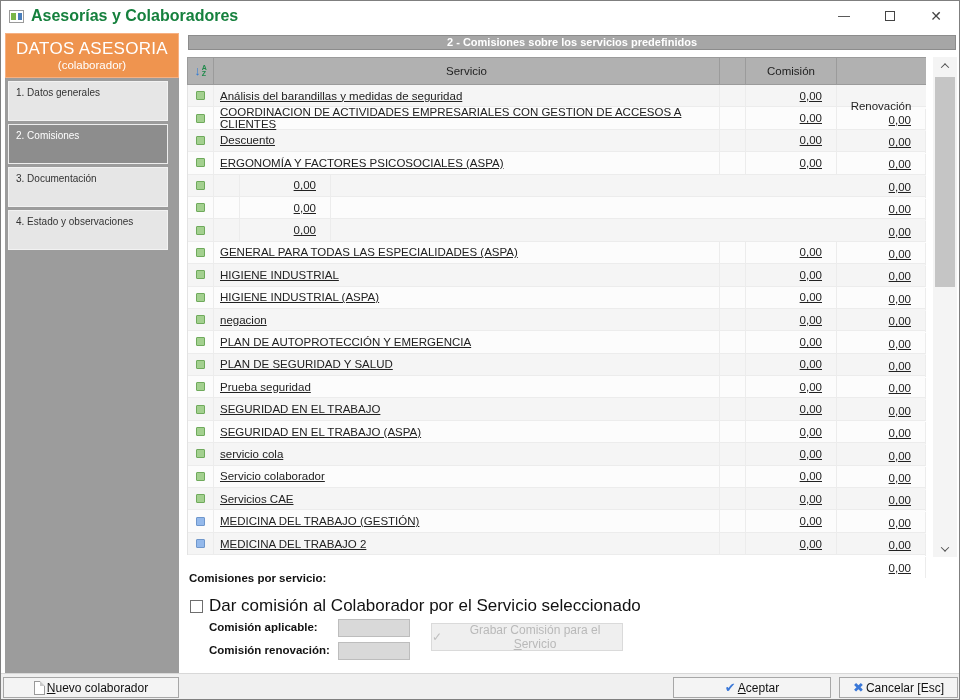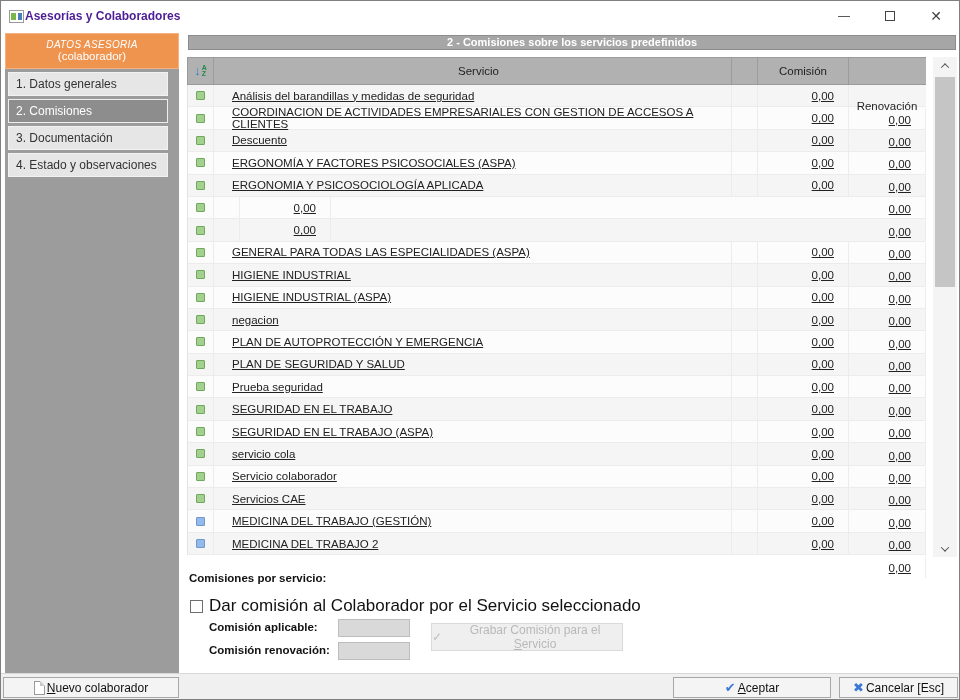--- a/index.html
+++ b/index.html
@@ -7,51 +7,51 @@
   body { font-family:"Liberation Sans", sans-serif; background:#ffffff; position:relative;
          border:1px solid #7f7f7f; }
 
   
   .titlebar { position:absolute; top:0; left:0; right:0; height:30px; background:#ffffff;
               display:flex; align-items:center; }
   .app-icon { width:15px; height:13px; margin-left:8px; border:1px solid #9a9a9a; background:#fff;
               position:relative; }
   .app-icon::before { content:""; position:absolute; left:1px; top:2px; width:5px; height:7px; background:#7ab648; }
   .app-icon::after  { content:""; position:absolute; right:1px; top:2px; width:4px; height:7px; background:#4a7ebb; }
-  .title { margin-left:1px; font-size:12px; font-weight:600; color:#4c1d95; }
+  .title { margin-left:7px; font-size:16px; font-weight:600; color:#15803d; }
   .win-controls { margin-left:auto; display:flex; height:100%; }
   .wc { width:46px; height:100%; display:flex; align-items:center; justify-content:center;
         color:#444; font-size:12px; cursor:default; }
   .wc-max-box { width:10px; height:10px; border:1.5px solid #444; }
   .wc-close { font-size:14px; }
 
   
   .sidebar { position:absolute; left:4px; top:32px; width:174px; bottom:26px; background:#9c9c9c; }
   .sb-header { background:#ef944f; border:1px solid #f6b183; color:#ffffff; text-align:center;
                padding:5px 2px 6px 2px; }
-  .sb-header .l1 { font-size:10px; letter-spacing:.3px;font-style:italic; }
+  .sb-header .l1 { font-size:17px; letter-spacing:.3px; }
   .sb-header .l2 { font-size:11.5px;text-align:center; }
-  .sb-item { margin:3px 11px 0 3px; height:24px; line-height:22px; background:#e6e6e6;
-             border:1px solid #f2f2f2; color:#333; font-size:12px; padding-left:7px; cursor:default; }
+  .sb-item { margin:3px 11px 0 3px; height:40px; line-height:22px; background:#e6e6e6;
+             border:1px solid #f2f2f2; color:#333; font-size:10px; padding-left:7px; cursor:default; }
   .sb-item.selected { background:#8d8d8d; color:#ffffff; border-color:#eeeeee; }
 
   
   .main-header { position:absolute; left:187px; top:34px; width:768px; height:15px;
                  background:#a6a6a6; border:1px solid #8c8c8c; color:#ffffff; font-size:11px;
                  font-weight:bold; text-align:center; line-height:13px; }
 
   
   .table-wrap { position:absolute; left:186px; top:56px; width:770px; height:500px; display:flex; }
   .grid { width:739px; }
   .thead { display:flex; height:28px; background:#b1b1b1; border-top:1px solid #9b9b9b;
            border-bottom:1px solid #9b9b9b; border-left:1px solid #9b9b9b; }
   .thead .th { border-right:1px solid #9b9b9b; display:flex; align-items:center; justify-content:center;
                font-size:11.5px; color:#1f1f1f; }
   .c-icon { width:26px; flex:none; }
-  .c-serv { width:506px; flex:none;margin-left:12px; }
+  .c-serv { width:506px; flex:none; }
   .c-empty{ width:26px; flex:none; }
   .c-com  { width:91px; flex:none; }
   .c-ren  { flex:1;margin-top:48px; }
   .tbody { border-left:1px solid #e3e3e3; }
   .trow { display:flex; height:22.4px; align-items:center; border-bottom:1px solid #ececec;
           background:#fcfcfc; font-size:11.5px; color:#222;text-decoration:underline; }
   .trow:nth-child(odd) { background:#f5f5f5; }
   .trow > div { height:100%; display:flex; align-items:center; border-right:1px solid #ececec; }
   .trow .c-icon { justify-content:center; }
   .trow .c-serv { padding-left:6px; }
@@ -182,21 +182,20 @@
             </div>
             <div class="c-serv">ERGONOMÍA Y FACTORES PSICOSOCIALES (ASPA)</div>
             <div class="c-empty"></div>
             <div class="c-com">0,00</div>
             <div class="c-ren">0,00</div>
           </div>
           <div class="trow">
             <div class="c-icon">
               <span class="sq green"></span>
             </div>
-            <div class="c-serv">ERGONOMIA Y PSICOSOCIOLOGÍA APLICADA</div>
             <div class="c-empty"></div>
             <div class="c-com">0,00</div>
             <div class="c-ren">0,00</div>
           </div>
           <div class="trow">
             <div class="c-icon">
               <span class="sq green"></span>
             </div>
             <div class="c-empty"></div>
             <div class="c-com">0,00</div>

